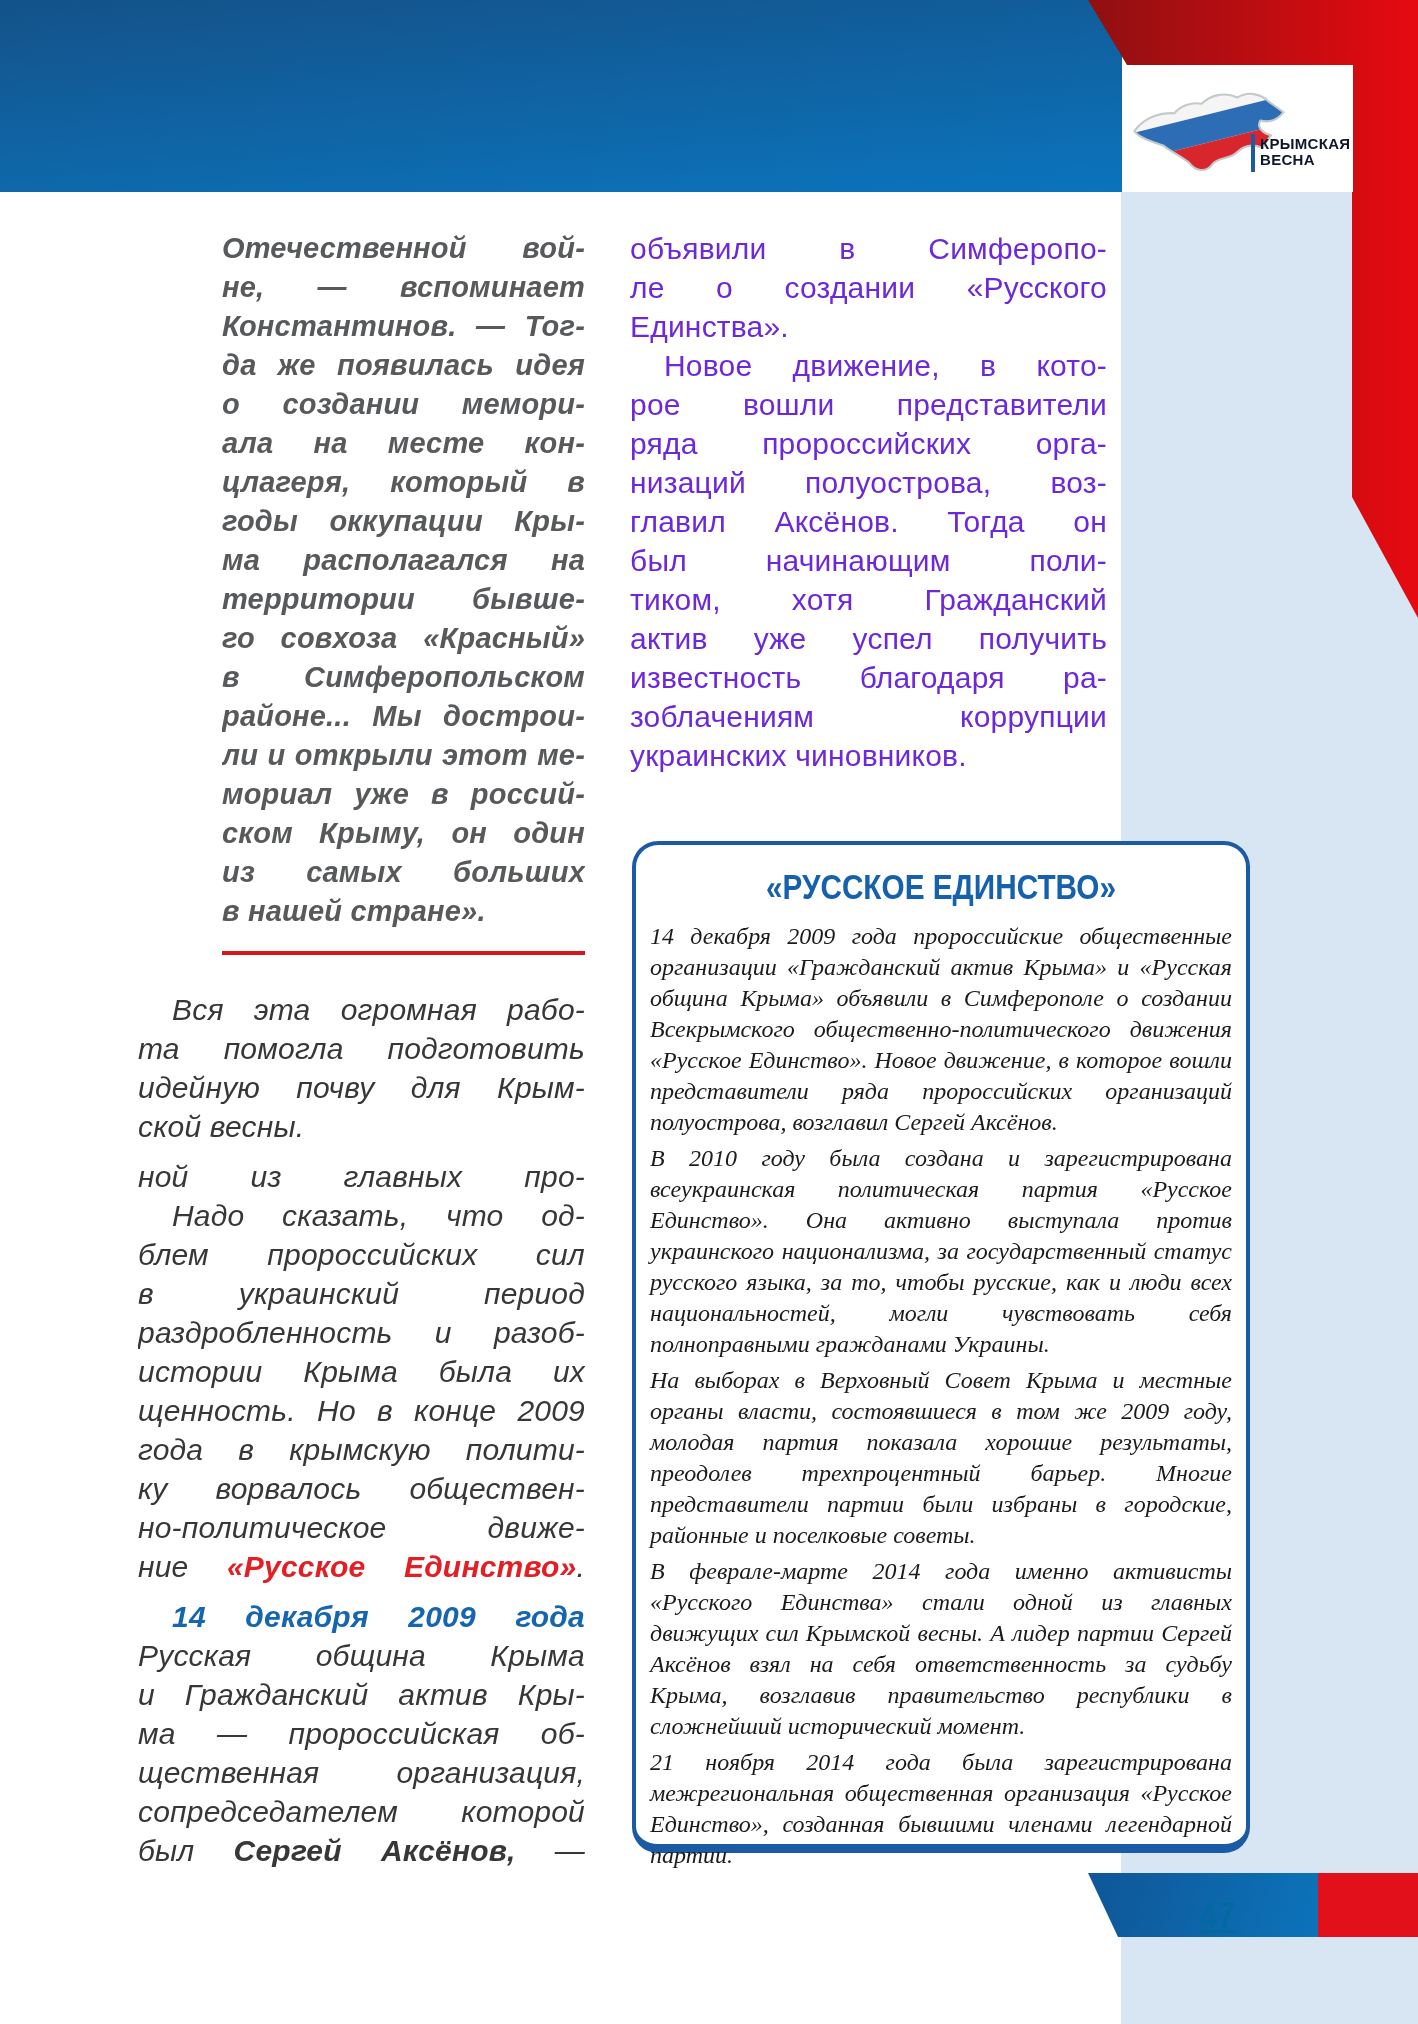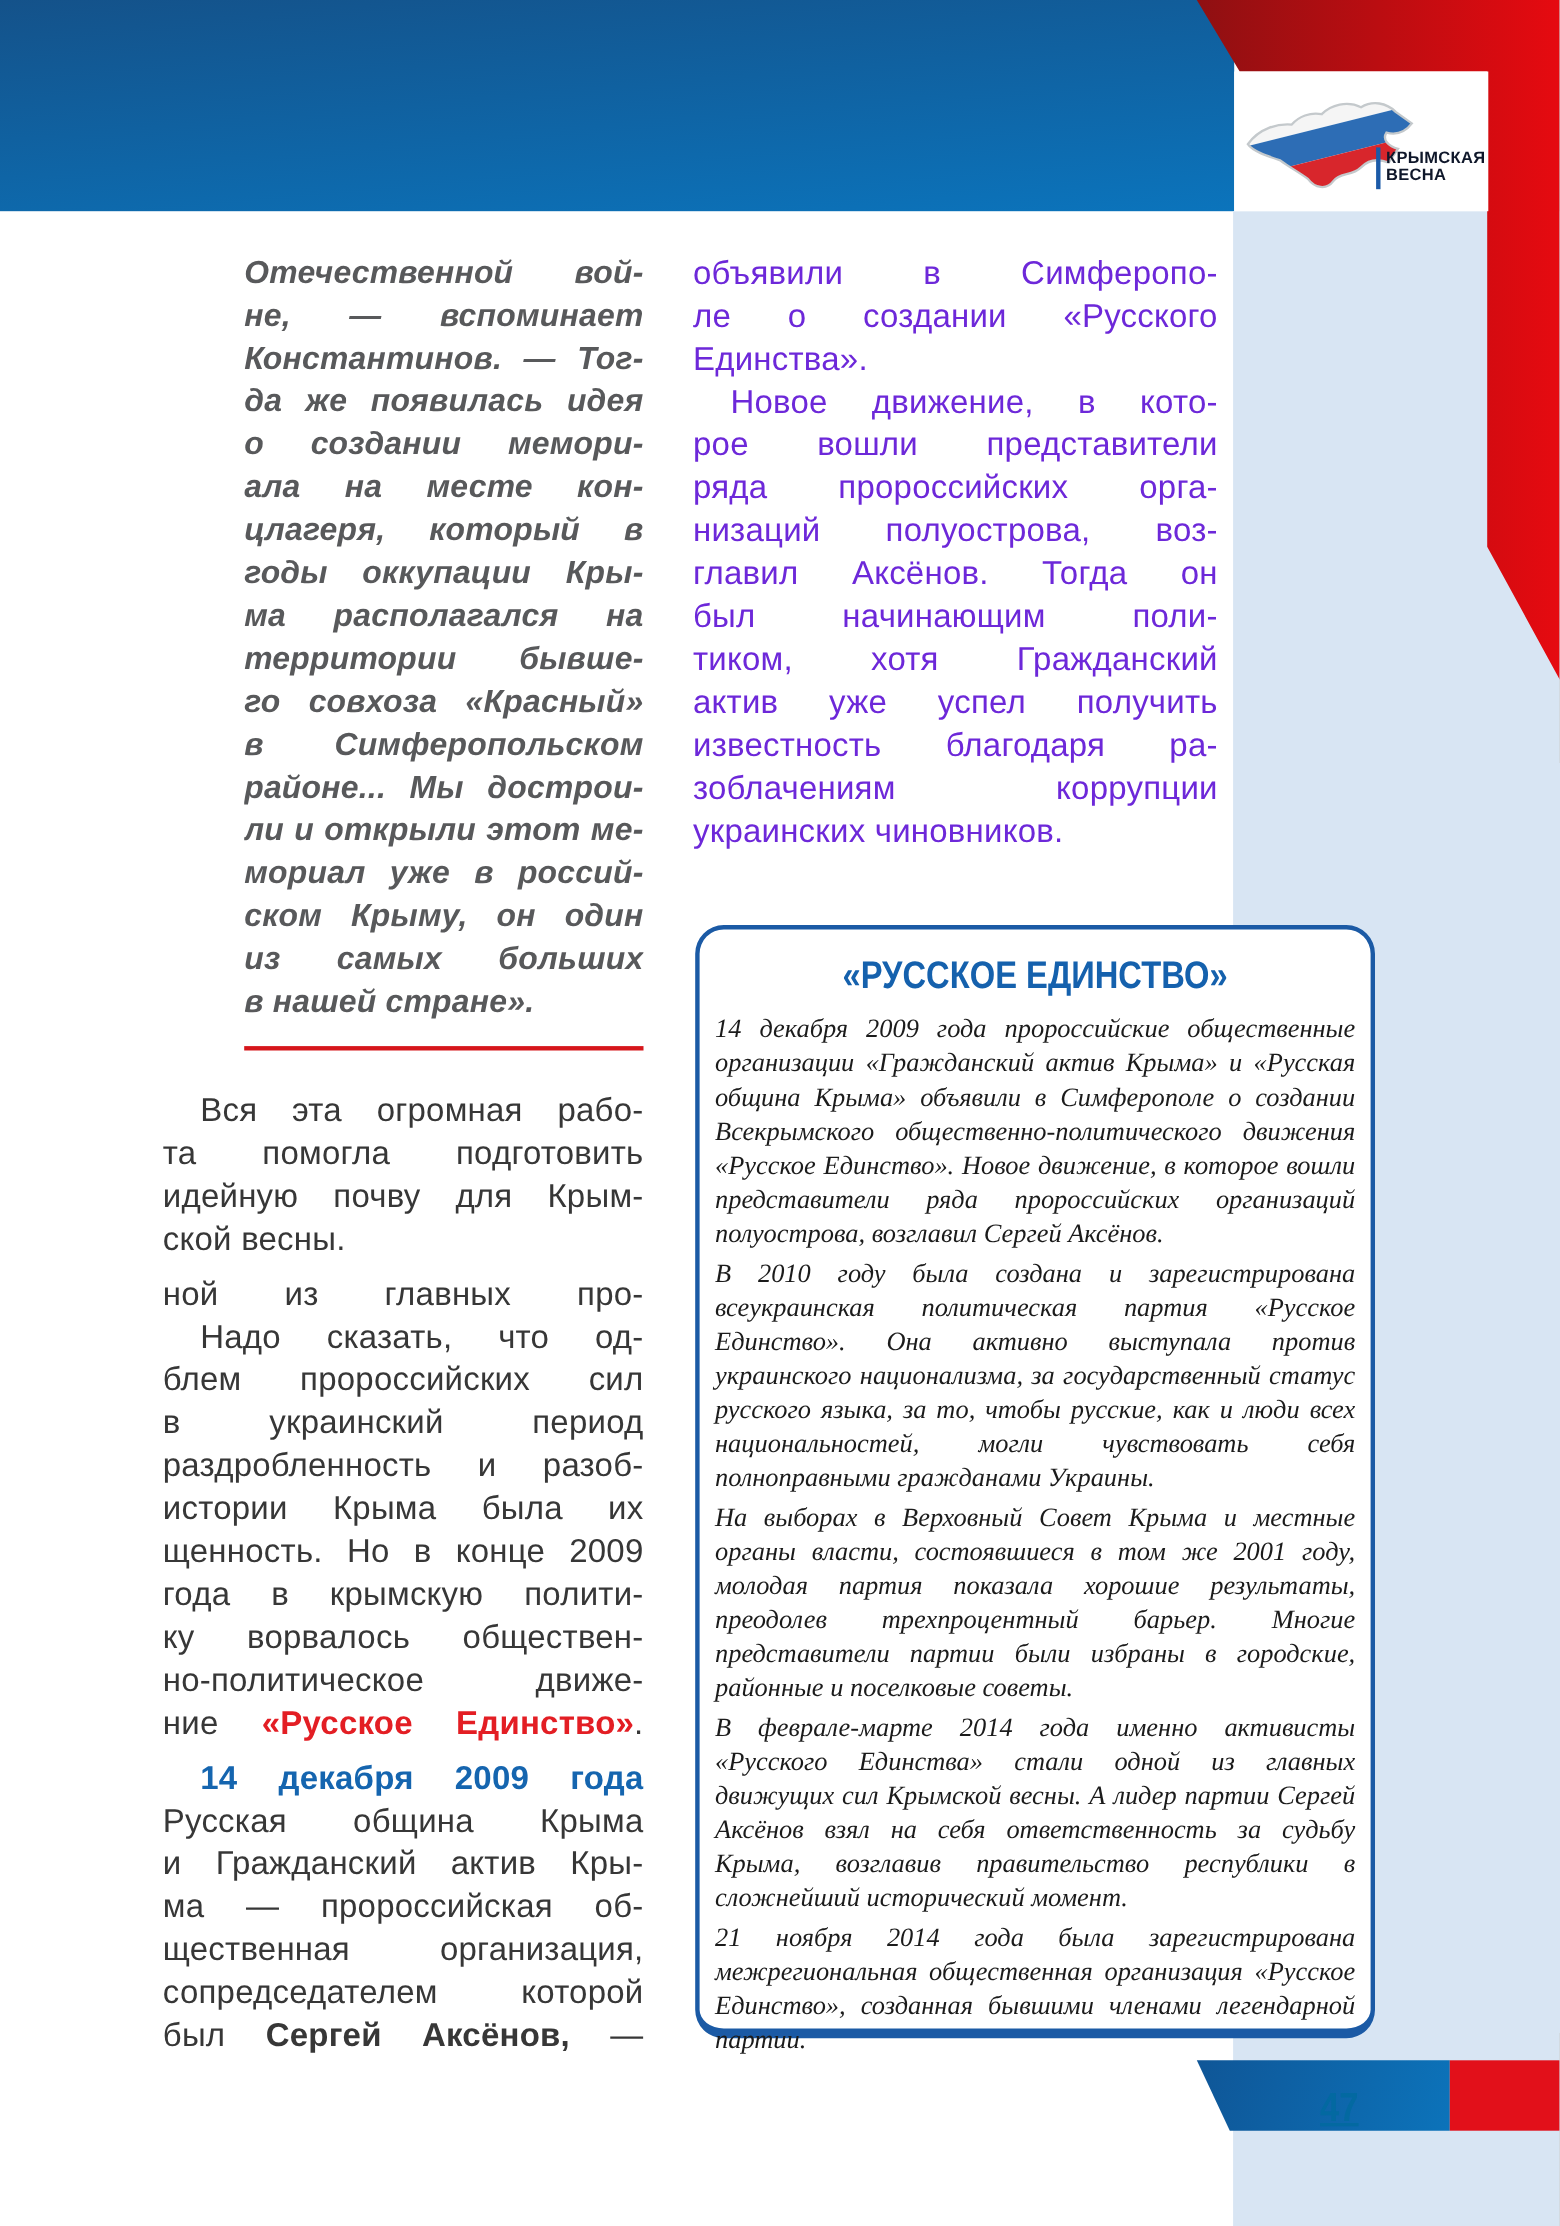--- a/index.html
+++ b/index.html
@@ -20,21 +20,21 @@
   
   .ln{height:39px;line-height:39px;text-align:justify;text-align-last:justify;
       overflow:hidden;white-space:nowrap;}
   .ln.nj{text-align-last:left;}
   .ln.ind{text-indent:34px;}
   #quote-block{position:absolute;left:222px;top:229px;width:363px;z-index:4;
                color:#58595b;font-weight:bold;font-style:italic;font-size:29px;letter-spacing:.2px;}
   #quote-rule{position:absolute;left:222px;top:951px;width:363px;height:4px;background:#d6161b;z-index:4;}
   #left-body{position:absolute;left:135px;top:990px;width:450px;z-index:4;
              color:#373737;font-size:30px;letter-spacing:.2px;}
-  #left-body .para{margin:0 0 11px 13px;}
+  #left-body .para{margin:0 0 11px 3px;font-style:italic;}
   #right-col{position:absolute;left:630px;top:229px;width:477px;z-index:4;
              color:#6d28d9;font-size:30px;letter-spacing:.2px;}
   .seg-red-bold{color:#e31e24;font-weight:bold;}
   .seg-blue-bold{color:#1565af;font-weight:bold;}
   .seg-bold{font-weight:bold;}
   
   #info-box{position:absolute;left:632px;top:841px;width:618px;height:1012px;z-index:4;
             box-sizing:border-box;background:#ffffff;border:4px solid #1b5aa5;border-bottom-width:9px;
             border-radius:26px;padding:14px 14px 0 14px;}
   #info-title{text-align:center;color:#1561ad;font-weight:bold;font-size:35px;margin:8px 0 14px 0;}
@@ -162,21 +162,21 @@
       <div class="ln nj"><span>украинских чиновников.</span></div>
     </div>
 
   <div id="info-box">
     <div id="info-title">
       <span>«РУССКОЕ ЕДИНСТВО»</span>
     </div>
     <div id="info-paras">
         <p>14 декабря 2009 года пророссийские общественные организации «Гражданский актив Крыма» и «Русская община Крыма» объявили в Симферополе о создании Всекрымского общественно-политического движения «Русское Единство». Новое движение, в которое вошли представители ряда пророссийских организаций полуострова, возглавил Сергей Аксёнов.</p>
         <p>В 2010 году была создана и зарегистрирована всеукраинская политическая партия «Русское Единство». Она активно выступала против украинского национализма, за государственный статус русского языка, за то, чтобы русские, как и люди всех национальностей, могли чувствовать себя полноправными гражданами Украины.</p>
-        <p>На выборах в Верховный Совет Крыма и местные органы власти, состоявшиеся в том же 2001 году, молодая партия показала хорошие результаты, преодолев трехпроцентный барьер. Многие представители партии были избраны в городские, районные и поселковые советы.</p>
+        <p>На выборах в Верховный Совет Крыма и местные органы власти, состоявшиеся в том же 2009 году, молодая партия показала хорошие результаты, преодолев трехпроцентный барьер. Многие представители партии были избраны в городские, районные и поселковые советы.</p>
         <p>В феврале-марте 2014 года именно активисты «Русского Единства» стали одной из главных движущих сил Крымской весны. А лидер партии Сергей Аксёнов взял на себя ответственность за судьбу Крыма, возглавив правительство республики в сложнейший исторический момент.</p>
         <p>21 ноября 2014 года была зарегистрирована межрегиональная общественная организация «Русское Единство», созданная бывшими членами легендарной партии.</p>
       </div>
   </div>
 
   <div id="page-num">
     <span>47</span>
   </div>
 
 </div>

